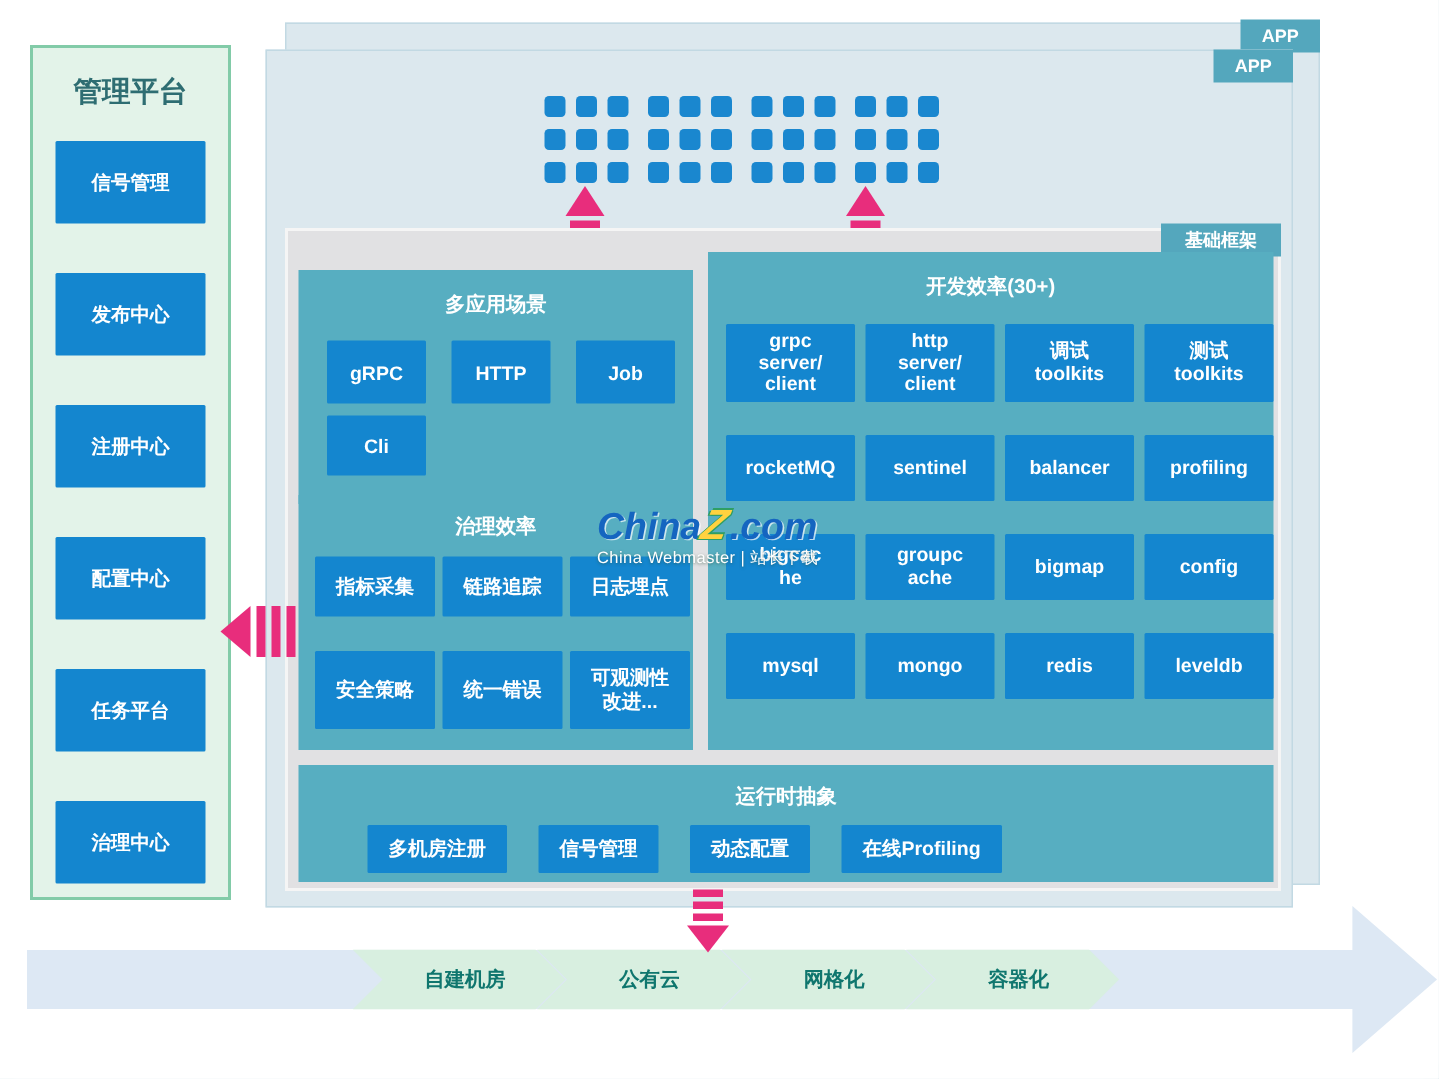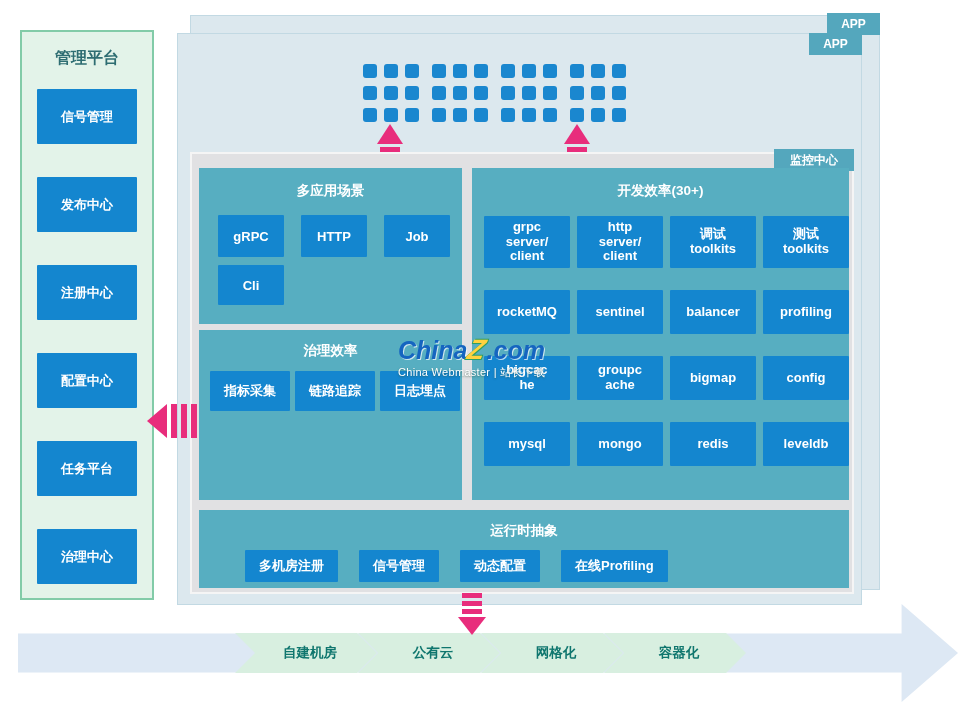--- a/index.html
+++ b/index.html
@@ -3,21 +3,21 @@
 <meta charset="utf-8">
 <style>
   * { margin:0; padding:0; box-sizing:border-box; }
   html,body { background:#fff; }
   body { font-family:"Liberation Sans","DejaVu Sans",sans-serif; }
   .stage { position:relative; width:959px; height:719px; background:#fff; overflow:hidden;border-radius:11px; }
 
   
   .sidebar { position:absolute; left:20px; top:30px; width:134px; height:570px;
     background:#e3f3e9; border:2px solid #82cba8; padding-top:16px; }
-  .sidebar-title { text-align:center; color:#2e6d72; font-weight:bold; font-size:16px; margin-bottom:20px; }
+  .sidebar-title { text-align:center; color:#2e6d72; font-weight:bold; font-size:19px; margin-bottom:20px; }
   .sidebar-items { display:flex; flex-direction:column; align-items:center; gap:33px; }
   .blue-box { background:#1486cf; color:#fff; font-weight:bold; font-size:13px;
     display:flex; align-items:center; justify-content:center; text-align:center; border-radius:1px; }
   .sidebar-items .blue-box { width:100px; height:55px; }
 
   
   .pink { background:#e82d7c; }
   .left-arrow { position:absolute; left:147px; top:404px; display:flex; align-items:center; gap:4px; }
   .left-arrow .head { width:0; height:0; border-top:17px solid transparent; border-bottom:17px solid transparent; border-right:20px solid #e82d7c; }
   .left-arrow .bar { width:6px; height:34px; }
@@ -43,21 +43,21 @@
   .dot { width:14px; height:14px; background:#1a87cf; border-radius:3px; }
 
   
   .framework { position:absolute; left:190px; top:152px; width:664px; height:442px;
     background:#e1e1e3; border:2px solid #f5f5f5; }
   .framework .corner-tab { right:-2px; top:-5px; width:80px; height:22px; }
 
   .section { position:absolute; background:#57aec1; }
   .section-title { text-align:center; color:#fff; font-weight:bold; font-size:13.5px; }
 
-  .sec-multi { left:7px; top:14px; width:263px; height:156px; }
+  .sec-multi { left:7px; top:26px; width:263px; height:156px; }
   .sec-multi .section-title { padding-top:14px; }
   .sec-multi .row1 { display:flex; gap:17px; margin:15px 0 0 19px; }
   .sec-multi .blue-box { width:66px; height:42px; }
   .sec-multi .row2 { margin:8px 0 0 19px; }
   .sec-multi .row2 .blue-box { height:40px; }
 
   .sec-gov { left:7px; top:176px; width:263px; height:170px; }
   .sec-gov .section-title { padding-top:12px; }
   .sec-gov .row { display:flex; gap:5px; margin:11px 0 16px 11px; }
   .sec-gov .blue-box { width:80px; height:40px; line-height:1.2; white-space:pre-line; }
@@ -161,40 +161,46 @@
     <div class="bar pink"></div>
   </div>
   <div class="up-arrow" style="left:564px; top:124px;">
     <div class="head"></div>
     <div class="bar pink"></div>
     <div class="bar pink"></div>
     <div class="bar pink"></div>
   </div>
 
   <div class="framework">
-    <div class="corner-tab">监控中心</div>
+    <div class="corner-tab">基础框架</div>
 
     <div class="section sec-multi">
       <div class="section-title">多应用场景</div>
       <div class="row1">
         <div class="blue-box">gRPC</div>
         <div class="blue-box">HTTP</div>
         <div class="blue-box">Job</div>
       </div>
       <div class="row2">
         <div class="blue-box">Cli</div>
       </div>
     </div>
 
     <div class="section sec-gov">
       <div class="section-title">治理效率</div>
       <div class="row r1">
         <div class="blue-box">指标采集</div>
         <div class="blue-box">链路追踪</div>
         <div class="blue-box">日志埋点</div>
+      </div>
+      <div class="row r2">
+        <div class="blue-box">安全策略</div>
+        <div class="blue-box">统一错误</div>
+        <div class="blue-box">可观测性
+改进...</div>
       </div>
     </div>
 
     <div class="section sec-dev">
       <div class="section-title">开发效率(30+)</div>
       <div class="dev-grid">
         <div class="blue-box">grpc
 server/
 client</div>
         <div class="blue-box">http

